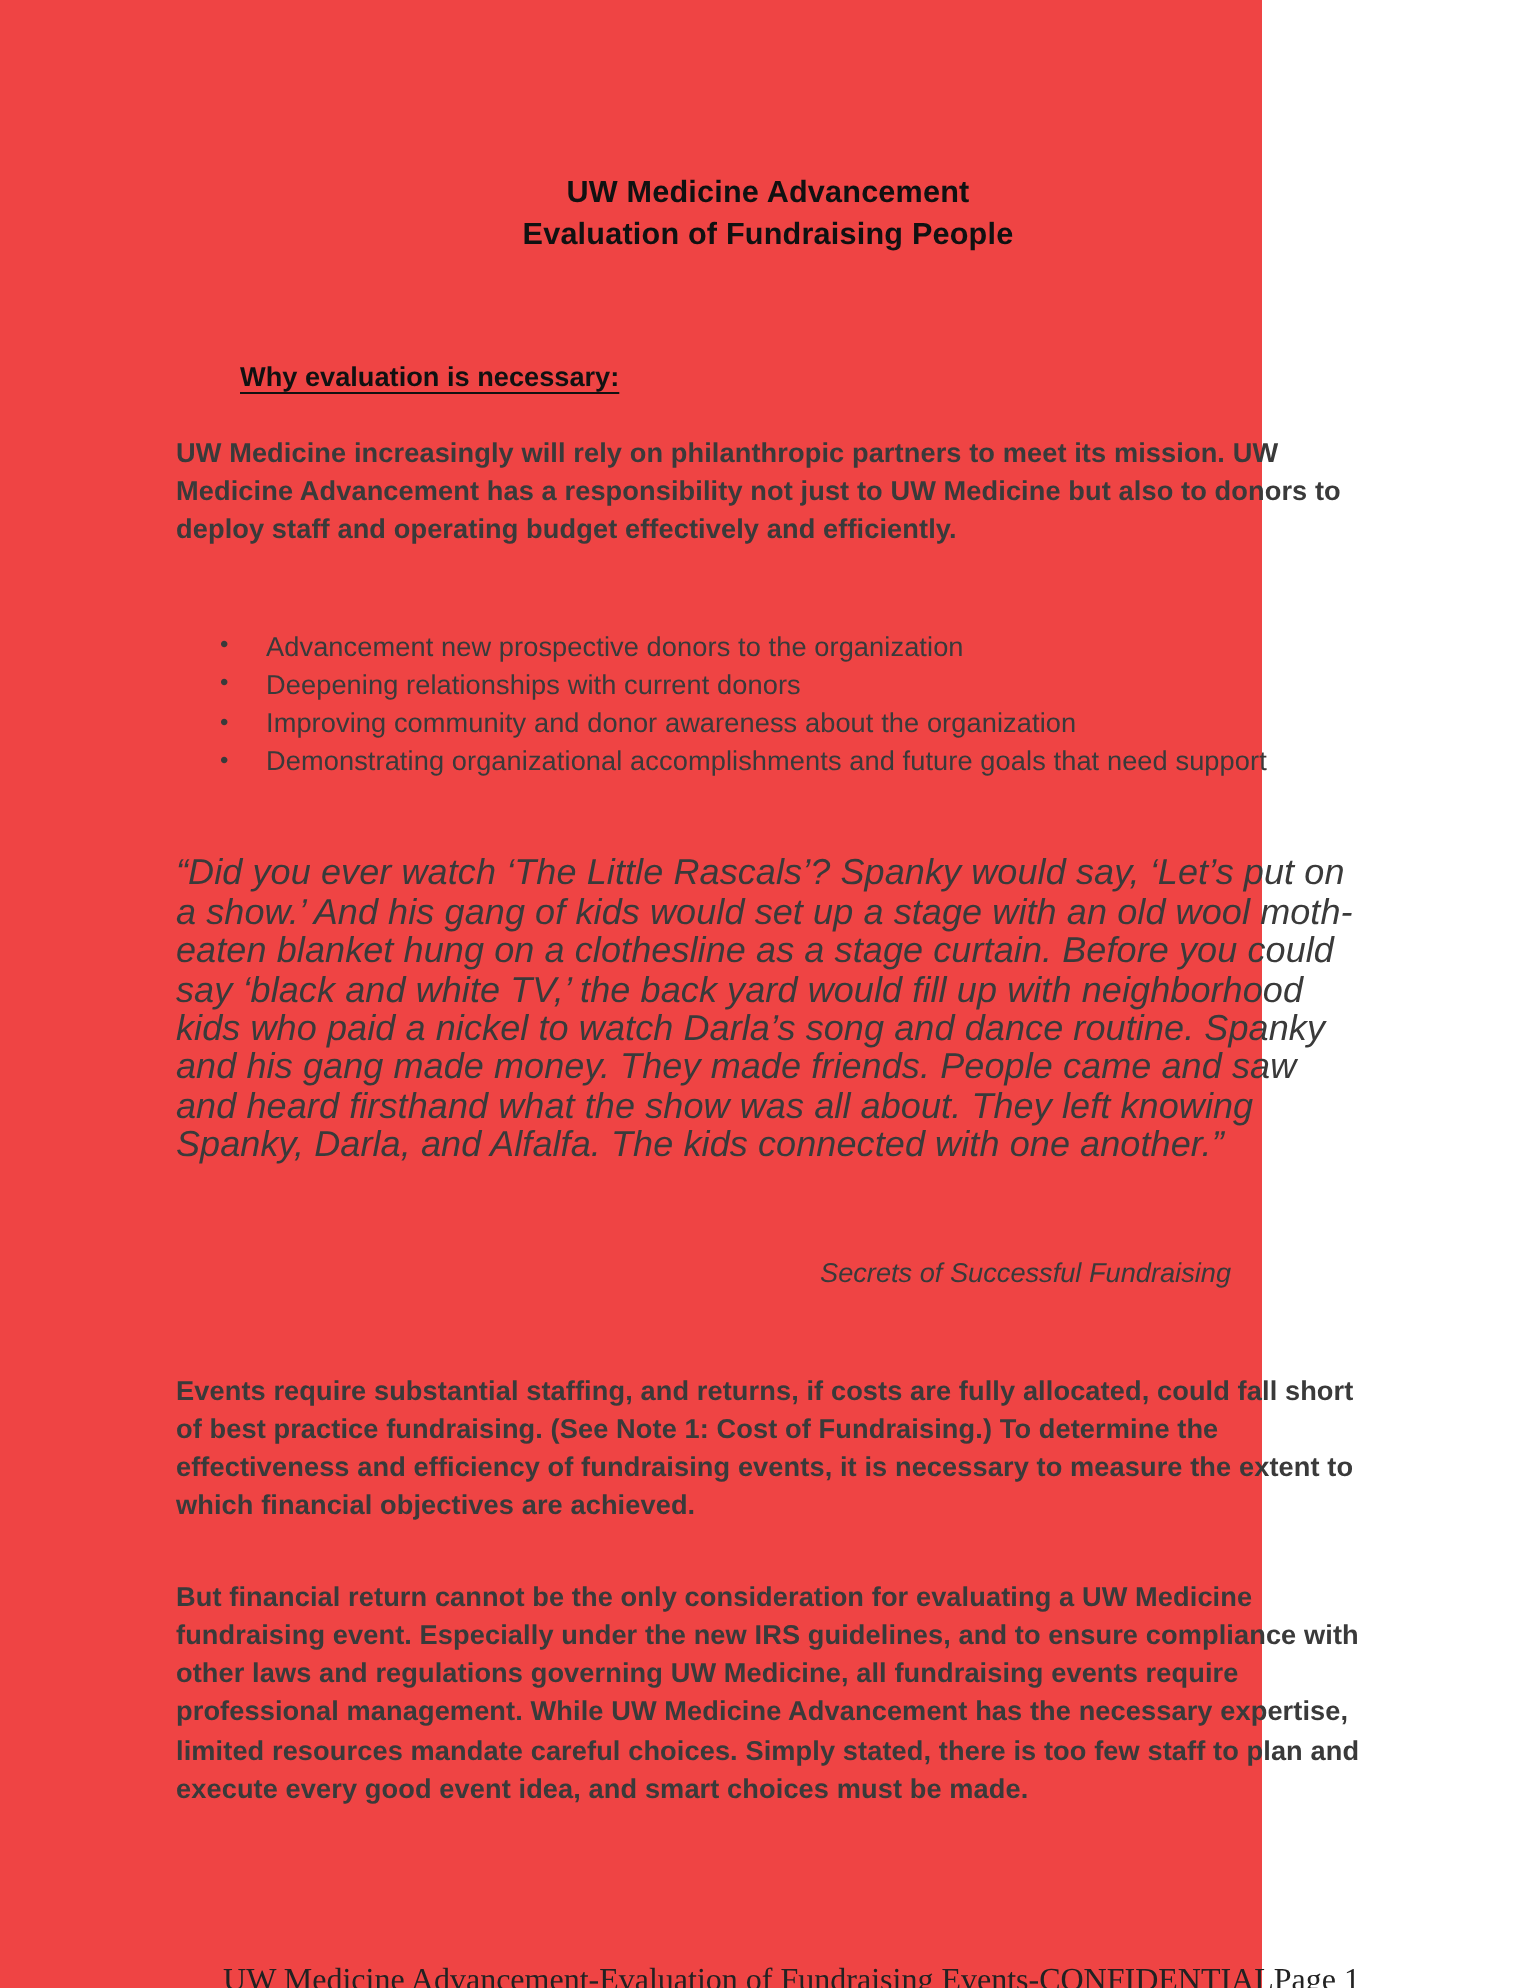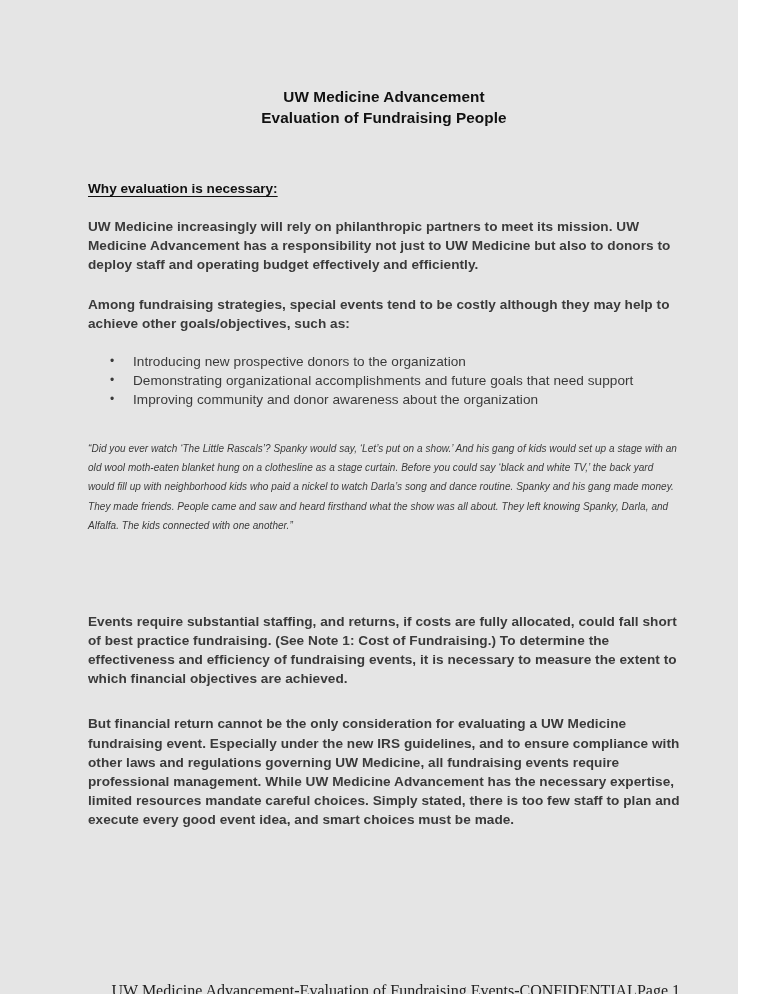--- a/index.html
+++ b/index.html
@@ -14,23 +14,23 @@
     position: relative;
     font-family: "Liberation Sans", sans-serif;
     color: #000000;
     overflow: hidden;
   }
 
   .page {
     position: absolute;
     left: 0;
     top: 0;
-    width: 738px;
+    width: 631px;
     height: 994px;
-    background: #e5e5e5;
+    background: #ef4444;
     box-sizing: border-box;
   }
 
   .content {
     position: absolute;
     left: 88px;
     top: 86px;
     width: 592px;
   }
 
@@ -50,20 +50,21 @@
   
   .section-heading {
     font-weight: bold;
     font-size: 13.6px;
     line-height: 18px;
     text-decoration: underline;
     text-underline-offset: 2.5px;
     color: #111111;
     margin-top: 52px;
     display: inline-block;
+    margin-left: 32px;
   }
 
   
   p.body-par {
     font-size: 13.6px;
     line-height: 19.2px;
     color: #3a3a3a;
     margin: 0;
     letter-spacing: 0.05px;
     font-weight: bold;
@@ -93,21 +94,21 @@
     left: 22px;
     top: -0.5px;
     font-size: 12px;
     color: #3a3a3a;
     line-height: 19.2px;
   }
 
   
   .quote-block {
     font-style: italic;
-    font-size: 10px;
+    font-size: 18px;
     line-height: 19.4px;
     color: #3a3a3a;
     letter-spacing: 0.05px;
   }
 
   
   .attribution {
     margin-left: 322px;
     font-size: 13.6px;
     line-height: 19.2px;
@@ -154,37 +155,38 @@
     <div>
       <span class="section-heading">Why evaluation is necessary:</span>
     </div>
 
     <div class="gap-md"></div>
 
     <p class="body-par">UW Medicine increasingly will rely on philanthropic partners to meet its mission.  UW Medicine Advancement has a responsibility not just to UW Medicine but also to donors to deploy staff and operating budget effectively and efficiently.</p>
 
     <div class="gap-par"></div>
 
-    <p class="body-par">Among fundraising strategies, special events tend to be costly although they may help to achieve other goals/objectives, such as:</p>
 
     <div class="gap-md"></div>
 
     <ul class="bullets">
-      <li>Introducing new prospective donors to the organization</li>
+      <li>Advancement new prospective donors to the organization</li>
+      <li>Deepening relationships with current donors</li>
+      <li>Improving community and donor awareness about the organization</li>
       <li>Demonstrating organizational accomplishments and future goals that need support</li>
-      <li>Improving community and donor awareness about the organization</li>
     </ul>
 
     <div class="gap-md"></div>
 
     <p class="quote-block">“Did you ever watch ‘The Little Rascals’?  Spanky would say, ‘Let’s put on a show.’  And his gang of kids would set up a stage with an old wool moth-eaten blanket hung on a clothesline as a stage curtain.  Before you could say ‘black and white TV,’ the back yard would fill up with neighborhood kids who paid a nickel to watch Darla’s song and dance routine.  Spanky and his gang made money.  They made friends.  People came and saw and heard firsthand what the show was all about.  They left knowing Spanky, Darla, and Alfalfa.  The kids connected with one another.”</p>
 
     <div class="gap-lg"></div>
 
     <div class="attribution">
+      <span class="source">Secrets of Successful Fundraising</span>
     </div>
 
     <div class="gap-xl"></div>
 
     <p class="body-par">Events require substantial staffing, and returns, if costs are fully allocated, could fall short of best practice fundraising.  (See Note 1: Cost of Fundraising.)  To determine the effectiveness and efficiency of fundraising events, it is necessary to measure the extent to which financial objectives are achieved.</p>
 
     <div class="gap-lg"></div>
 
     <p class="body-par">But financial return cannot be the only consideration for evaluating a UW Medicine fundraising event.  Especially under the new IRS guidelines, and to ensure compliance with other laws and regulations governing UW Medicine, all fundraising events require professional management.  While UW Medicine Advancement has the necessary expertise, limited resources mandate careful choices.  Simply stated, there is too few staff to plan and execute every good event idea, and smart choices must be made.</p>
 

